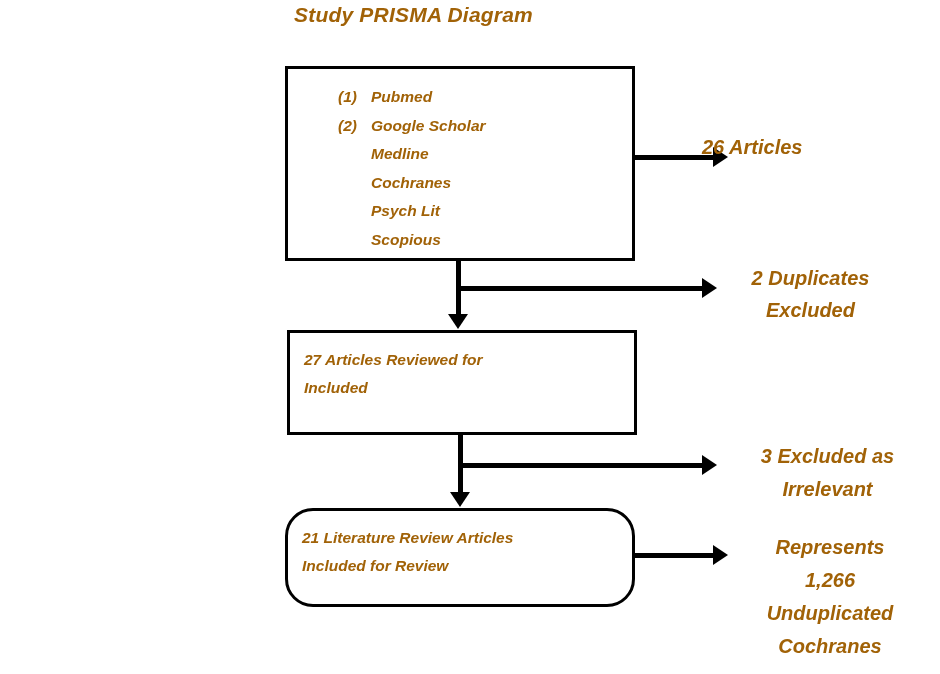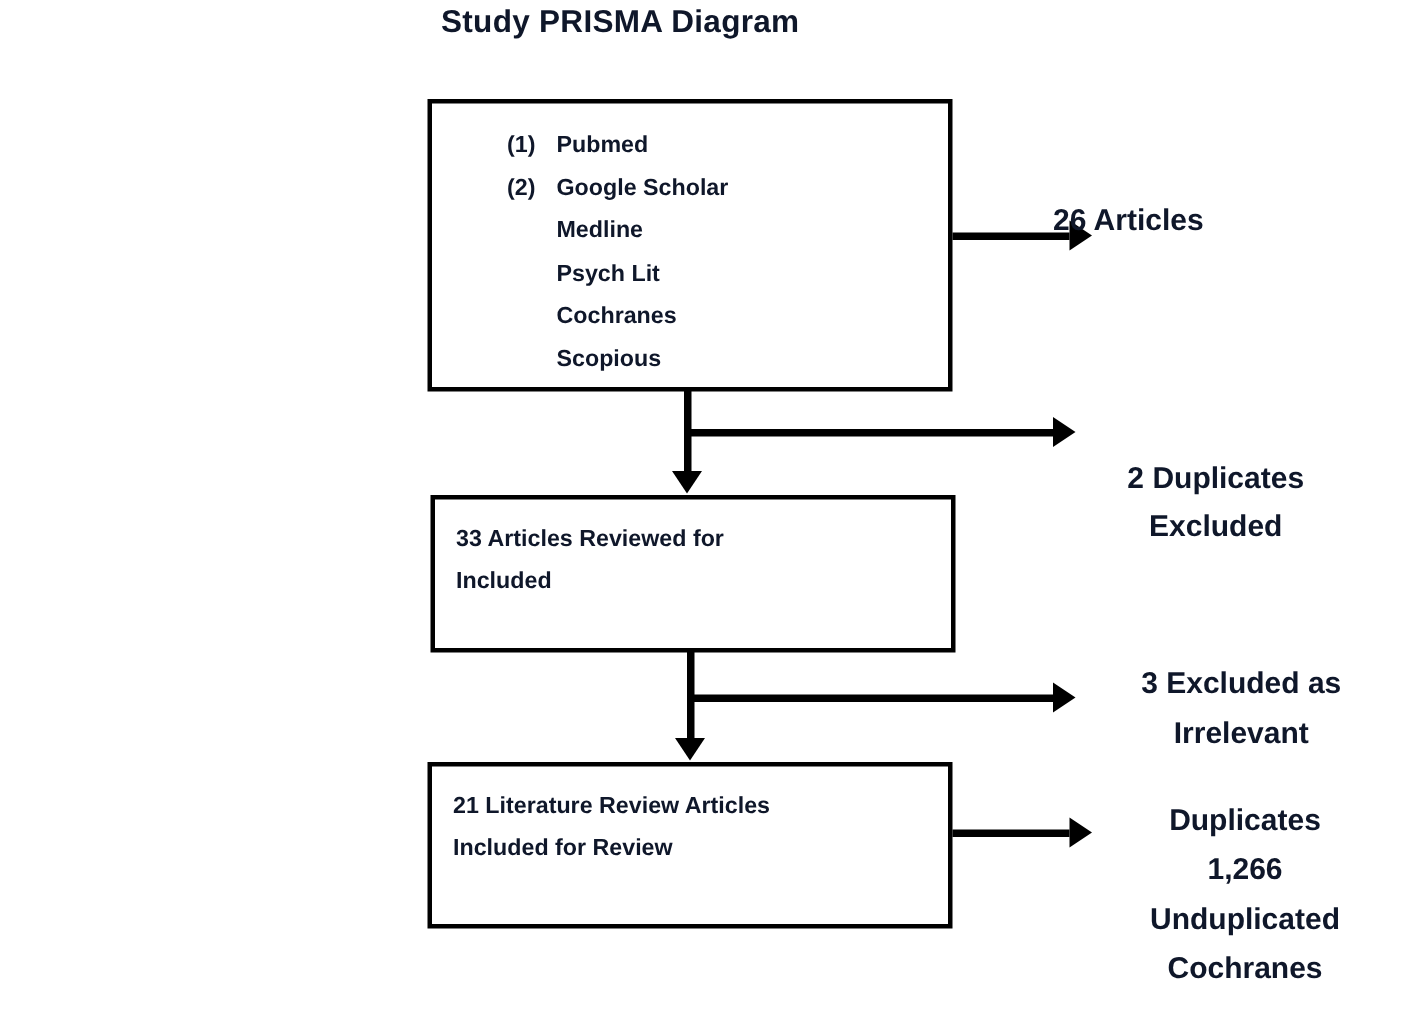--- a/index.html
+++ b/index.html
@@ -3,40 +3,41 @@
 <meta charset="utf-8">
 <style>
   * { margin: 0; padding: 0; box-sizing: border-box; }
   html, body { background: #ffffff; }
   body { font-family: "Liberation Sans", sans-serif; }
   .canvas {
     position: relative;
     width: 940px;
     height: 674px;
     background: #ffffff;
-    color: #0f172a;
+    color: #a16207;
     font-weight: 700;
     overflow: hidden;
+    font-style: italic;
   }
   .title {
     position: absolute;
     left: 294px;
     top: 3px;
     font-size: 21px;
     font-weight: 700;
     letter-spacing: 0.2px;
   }
   .box {
     position: absolute;
     border: 3px solid #000000;
     background: #ffffff;
   }
   .box-sources { left: 285px; top: 66px; width: 350px; height: 195px; padding: 14px 10px 0 50px; }
   .box-reviewed { left: 287px; top: 330px; width: 350px; height: 105px; padding: 13px 12px 0 14px; }
-  .box-included { left: 285px; top: 508px; width: 350px; height: 111px; padding: 13px 12px 0 14px; }
+  .box-included { left: 285px; top: 508px; width: 350px; height: 99px; padding: 13px 12px 0 14px; border-radius: 28px; }
   .box-text { font-size: 15.5px; line-height: 28px; font-weight: 700; }
   .src-row { display: flex; font-size: 15.5px; line-height: 28.5px; font-weight: 700; }
   .src-num { width: 33px; flex: 0 0 33px; }
   .hline { position: absolute; height: 5px; background: #000000; }
   .vline { position: absolute; width: 5px; background: #000000; }
   .head-right {
     position: absolute; width: 0; height: 0;
     border-top: 10px solid transparent;
     border-bottom: 10px solid transparent;
     border-left: 15px solid #000000;
@@ -47,21 +48,21 @@
     border-right: 10px solid transparent;
     border-top: 15px solid #000000;
   }
   .note {
     position: absolute;
     text-align: center;
     font-size: 20px;
     font-weight: 700;
   }
   .note-26 { left: 702px; top: 136px; text-align: left; }
-  .note-dup { left: 728px; top: 262px; width: 165px; line-height: 32px; margin-top: 41px; }
+  .note-dup { left: 728px; top: 262px; width: 165px; line-height: 32px; }
   .note-irr { left: 735px; top: 440px; width: 185px; line-height: 33px; }
   .note-rep { left: 740px; top: 531px; width: 180px; line-height: 33px; }
 </style>
 </head>
 <body>
 
 <div class="canvas">
 
   <div class="title">Study PRISMA Diagram</div>
 
@@ -73,25 +74,25 @@
     <div class="src-row">
       <span class="src-num">(2)</span>
       <span>Google Scholar</span>
     </div>
     <div class="src-row">
       <span class="src-num"></span>
       <span>Medline</span>
     </div>
     <div class="src-row">
       <span class="src-num"></span>
-      <span>Psych Lit</span>
+      <span>Cochranes</span>
     </div>
     <div class="src-row">
       <span class="src-num"></span>
-      <span>Cochranes</span>
+      <span>Psych Lit</span>
     </div>
     <div class="src-row">
       <span class="src-num"></span>
       <span>Scopious</span>
     </div>
   </div>
 
   <div>
     <div class="hline" style="left:635px; top:155px; width:78px;"></div>
     <div class="head-right" style="left:713px; top:147px;"></div>
@@ -106,21 +107,21 @@
   <div>
     <div class="hline" style="left:456px; top:286px; width:246px;"></div>
     <div class="head-right" style="left:702px; top:278px;"></div>
   </div>
   <div class="note note-dup">
     <div>2 Duplicates</div>
     <div>Excluded</div>
   </div>
 
   <div class="box box-reviewed">
-    <div class="box-text">33 Articles Reviewed for</div>
+    <div class="box-text">27 Articles Reviewed for</div>
     <div class="box-text">Included</div>
   </div>
 
   <div>
     <div class="vline" style="left:458px; top:434px; height:58px;"></div>
     <div class="head-down" style="left:450px; top:492px;"></div>
   </div>
 
   <div>
     <div class="hline" style="left:458px; top:463px; width:244px;"></div>
@@ -134,19 +135,19 @@
   <div class="box box-included">
     <div class="box-text">21 Literature Review Articles</div>
     <div class="box-text">Included for Review</div>
   </div>
 
   <div>
     <div class="hline" style="left:635px; top:553px; width:78px;"></div>
     <div class="head-right" style="left:713px; top:545px;"></div>
   </div>
   <div class="note note-rep">
-    <div>Duplicates</div>
+    <div>Represents</div>
     <div>1,266</div>
     <div>Unduplicated</div>
     <div>Cochranes</div>
   </div>
 
 </div>
 
 </body></html>

